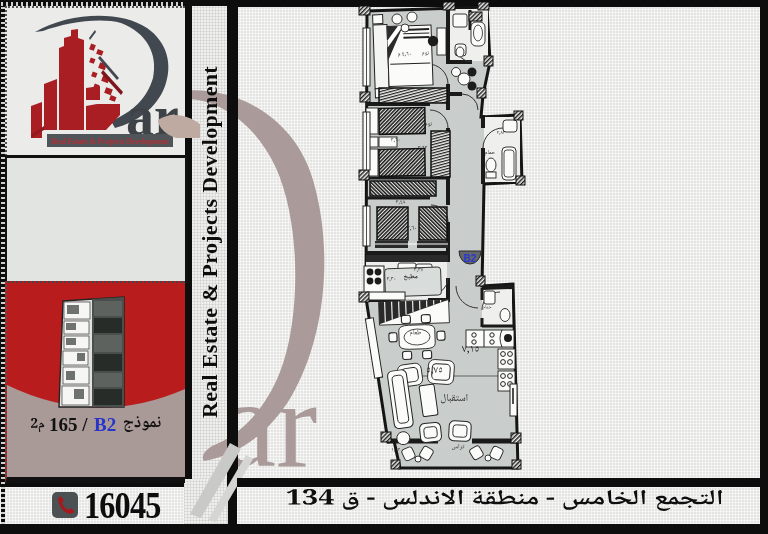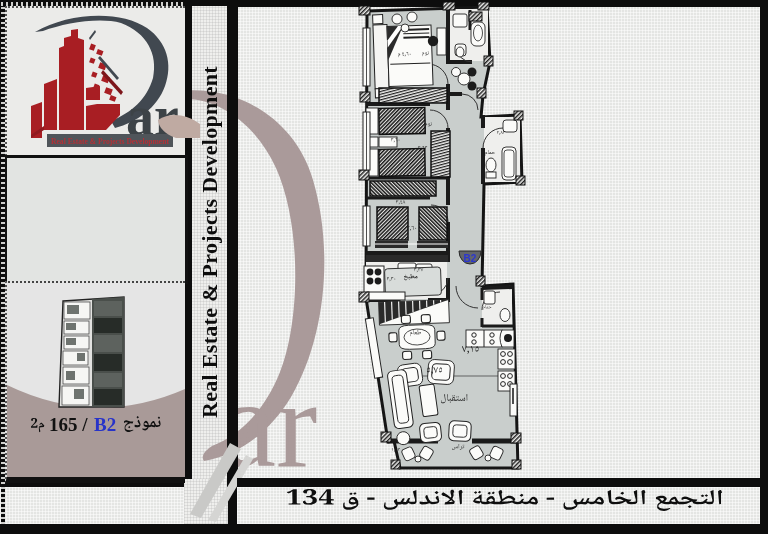--- a/index.html
+++ b/index.html
@@ -122,21 +122,21 @@
     </svg>
   </div>
 
   <svg class="abs" style="left:158px;top:112px;" width="42" height="26" viewBox="0 0 42 26">
     <path d="M0,8 C12,0 28,2 42,12 L42,26 L18,26 C7,22 1,16 0,8 Z" fill="#bfaaa2"></path>
   </svg>
 
   <div class="abs" style="left:5px;top:155px;width:178px;height:123px;background:#e2e4e2;
        border:3px solid #111;border-left-width:2px;"></div>
 
-  <div class="abs" style="left:5px;top:281px;width:178px;height:194px;background:#e5e5e5;
+  <div class="abs" style="left:5px;top:281px;width:178px;height:194px;background:#b91c1c;
        border-left:2px dotted #555;border-top:2px dotted #444;border-bottom:6px solid #111;overflow:hidden;">
 
     <svg width="178" height="194" viewBox="0 0 178 194" style="position:absolute;left:0;top:0;">
       <path d="M0,102 Q89,145 178,106 L178,194 L0,194 Z" fill="#a99a98"></path>
     </svg>
 
     <svg width="178" height="194" viewBox="0 0 178 194" style="position:absolute;left:0;top:0;">
       <g>
         <polygon points="56,18 117,14 117,124 52,124" fill="#e2e2e0" stroke="#222" stroke-width="1.4"></polygon>
         <polygon points="85,16 117,14 117,124 85,124" fill="#4a4f4b"></polygon>
@@ -170,20 +170,29 @@
     </svg>
 
     <svg width="178" height="194" viewBox="0 0 178 194" style="position:absolute;left:0;top:0;">
       <use href="#t-m2" fill="#111" transform="translate(24,135) scale(13.5)"></use>
       <text x="42" y="148" font-size="19" font-weight="bold" fill="#111" font-family="Liberation Serif, serif">165 /</text>
       <text x="87" y="148" font-size="19" font-weight="bold" fill="#2733c9" font-family="Liberation Serif, serif">B2</text>
       <use href="#t-model" fill="#111" transform="translate(117,133) scale(17)"></use>
     </svg>
   </div>
 
+  <div class="abs" style="left:0px;top:487px;width:184px;height:37px;">
+
+    <svg width="26" height="26" style="position:absolute;left:52px;top:5px;" viewBox="0 0 26 26">
+      <rect x="0" y="0" width="26" height="26" rx="5" fill="#4c5154"></rect>
+      <path d="M7,5 C9,4 10,5 11,7 C12,9 11,10 10,11 C11,14 13,16 16,18 C17,17 18,16 20,17 C22,18 23,20 21,21 C18,23 13,21 10,17 C7,13 5,7 7,5 Z" fill="#a8191e"></path>
+    </svg>
+
+    <div style="position:absolute;left:84px;top:-4px;font-weight:bold;font-size:38px;color:#0d0d0d;letter-spacing:-1px;transform:scaleX(.85);transform-origin:0 0;">16045</div>
+  </div>
 
   <svg class="abs" style="left:0;top:0;" width="768" height="534" viewBox="0 0 768 534">
     <use href="#t-cap" fill="#0e0e0e" transform="translate(287,489) scale(29.1,21.5)"></use>
   </svg>
 
   <svg class="abs" style="left:0;top:0;" width="768" height="534" viewBox="0 0 768 534">
     <defs>
       <pattern id="hatch" width="2.6" height="2.6" patternUnits="userSpaceOnUse" patternTransform="rotate(45)">
         <rect width="2.6" height="2.6" fill="#e4e4e2"></rect>
         <rect width="1.45" height="2.6" fill="#141414"></rect>

